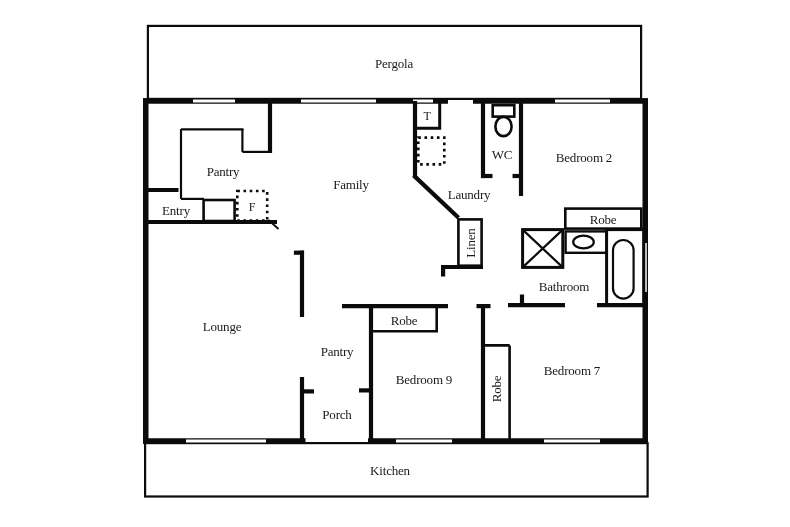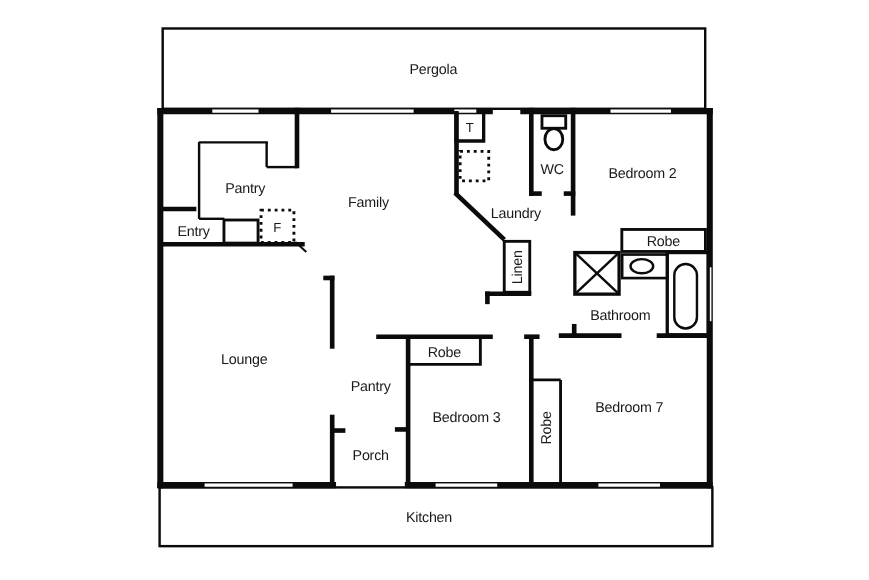--- a/index.html
+++ b/index.html
@@ -1,20 +1,20 @@
 <!DOCTYPE html>
 <html><head>
 <meta charset="utf-8">
 <style>
   html,body{margin:0;padding:0;background:#ffffff;}
   #stage{
     position:relative;
     width:790px;height:527px;
     background:#ffffff;
-    font-family:Liberation Sans, sans-serif;
+    font-family:Liberation Serif, serif;
     overflow:hidden;
   }
   #plan-svg{position:absolute;left:0;top:0;}
   .lbl{
     position:absolute;
     transform:translate(-50%,-50%);
     font-size:13px;
     letter-spacing:-0.2px;
     color:#1a1a1a;
     white-space:nowrap;
@@ -134,29 +134,29 @@
       <rect x="606.6" y="229.6" width="37.2" height="74.9" stroke-width="3"></rect>
       <rect x="613" y="240" width="20.6" height="58.6" rx="10.3" stroke-width="2.2"></rect>
     </g>
   </svg>
 
   <div class="lbl" style="left:394px;top:63px">Pergola</div>
   <div class="lbl" style="left:223px;top:171px">Pantry</div>
   <div class="lbl" style="left:176px;top:210px">Entry</div>
   <div class="lbl small" style="left:252px;top:207px">F</div>
   <div class="lbl small" style="left:427px;top:116px">T</div>
-  <div class="lbl" style="left:335px;top:184px">Family</div>
+  <div class="lbl" style="left:351px;top:184px">Family</div>
   <div class="lbl" style="left:469px;top:194px">Laundry</div>
   <div class="lbl" style="left:502px;top:154px">WC</div>
   <div class="lbl" style="left:584px;top:157px">Bedroom 2</div>
   <div class="lbl" style="left:603px;top:219px">Robe</div>
   <div class="lbl rot" style="left:470px;top:243px">Linen</div>
   <div class="lbl" style="left:564px;top:286px">Bathroom</div>
   <div class="lbl" style="left:222px;top:326px">Lounge</div>
   <div class="lbl" style="left:337px;top:351px">Pantry</div>
   <div class="lbl" style="left:337px;top:414px">Porch</div>
-  <div class="lbl" style="left:424px;top:379px">Bedroom 3</div>
+  <div class="lbl" style="left:424px;top:379px">Bedroom 9</div>
   <div class="lbl" style="left:404px;top:320px">Robe</div>
   <div class="lbl rot" style="left:496px;top:389px">Robe</div>
   <div class="lbl" style="left:572px;top:370px">Bedroom 7</div>
   <div class="lbl" style="left:390px;top:470px">Kitchen</div>
 
 </div>
 
 </body></html>

